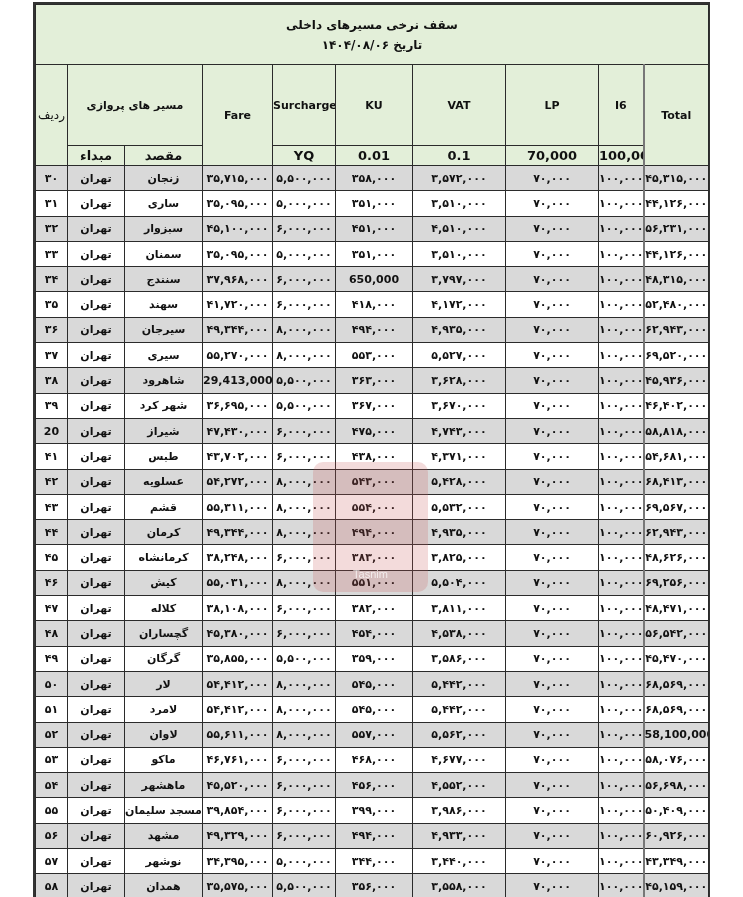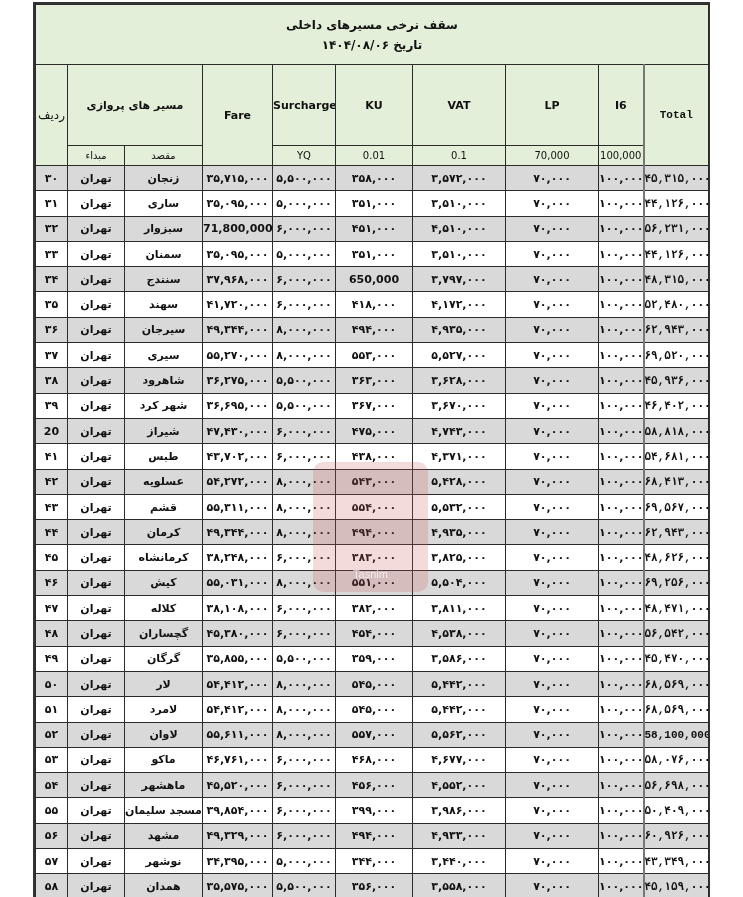--- a/index.html
+++ b/index.html
@@ -4,26 +4,26 @@
 <style>
   html,body{margin:0;padding:0;background:#fff;}
   body{width:743px;height:897px;position:relative;overflow:hidden;font-family:"DejaVu Sans","Liberation Sans",sans-serif;}
   .sheet{position:absolute;left:33px;top:2px;width:677px;border:2px solid #333;box-sizing:border-box;}
   table{border-collapse:collapse;width:100%;table-layout:fixed;}
   td,th{border:1px solid #2b2b2b;text-align:center;padding:0;overflow:hidden;white-space:nowrap;}
   .title-cell{background:#e3efd9;height:59px;font-weight:bold;font-size:12px;line-height:20px;color:#111;}
   .title-cell div{direction:rtl;}
   .hdr th{background:#e3efd9;font-weight:bold;font-size:11px;color:#111;}
   .hdr .main{height:80px;}
-  .sub td{background:#e3efd9;font-size:10px;height:19px;font-weight:normal;color:#111;}
+  .sub td{background:#e3efd9;font-size:13px;height:19px;font-weight:bold;color:#111;}
   .row td{height:24.3px;font-weight:bold;font-size:11px;color:#111;}
   .row.alt td{background:#d9d9d9;}
   .row.plain td{background:#fff;}
   .fa{direction:rtl;}
-  .total-col{border-left:2px solid #777 !important;font-family:Liberation Mono, monospace;}
+  .total-col{border-left:2px solid #777 !important;}
   .watermark{position:absolute;left:313px;top:462px;width:115px;height:130px;background:rgba(200,90,90,0.22);border-radius:10px;pointer-events:none;}
   .watermark span{position:absolute;bottom:12px;left:0;right:0;text-align:center;font-size:11px;color:rgba(255,255,255,0.7);font-family:"Liberation Sans",sans-serif;}
 </style>
 </head>
 <body>
 
 <div class="sheet">
   <table>
     <colgroup>
       <col style="width:32px">
@@ -87,21 +87,21 @@
           <td>۳۵۱,۰۰۰</td>
           <td>۳,۵۱۰,۰۰۰</td>
           <td>۷۰,۰۰۰</td>
           <td>۱۰۰,۰۰۰</td>
           <td class="total-col">۴۴,۱۲۶,۰۰۰</td>
         </tr>
         <tr class="row alt">
           <td>۳۲</td>
           <td class="fa">تهران</td>
           <td class="fa">سبزوار</td>
-          <td>71,800,000</td>
+          <td>۴۵,۱۰۰,۰۰۰</td>
           <td>۶,۰۰۰,۰۰۰</td>
           <td>۴۵۱,۰۰۰</td>
           <td>۴,۵۱۰,۰۰۰</td>
           <td>۷۰,۰۰۰</td>
           <td>۱۰۰,۰۰۰</td>
           <td class="total-col">۵۶,۲۳۱,۰۰۰</td>
         </tr>
         <tr class="row plain">
           <td>۳۳</td>
           <td class="fa">تهران</td>
@@ -159,21 +159,21 @@
           <td>۵۵۳,۰۰۰</td>
           <td>۵,۵۲۷,۰۰۰</td>
           <td>۷۰,۰۰۰</td>
           <td>۱۰۰,۰۰۰</td>
           <td class="total-col">۶۹,۵۲۰,۰۰۰</td>
         </tr>
         <tr class="row alt">
           <td>۳۸</td>
           <td class="fa">تهران</td>
           <td class="fa">شاهرود</td>
-          <td>۳۶,۲۷۵,۰۰۰</td>
+          <td>29,413,000</td>
           <td>۵,۵۰۰,۰۰۰</td>
           <td>۳۶۳,۰۰۰</td>
           <td>۳,۶۲۸,۰۰۰</td>
           <td>۷۰,۰۰۰</td>
           <td>۱۰۰,۰۰۰</td>
           <td class="total-col">۴۵,۹۳۶,۰۰۰</td>
         </tr>
         <tr class="row plain">
           <td>۳۹</td>
           <td class="fa">تهران</td>

